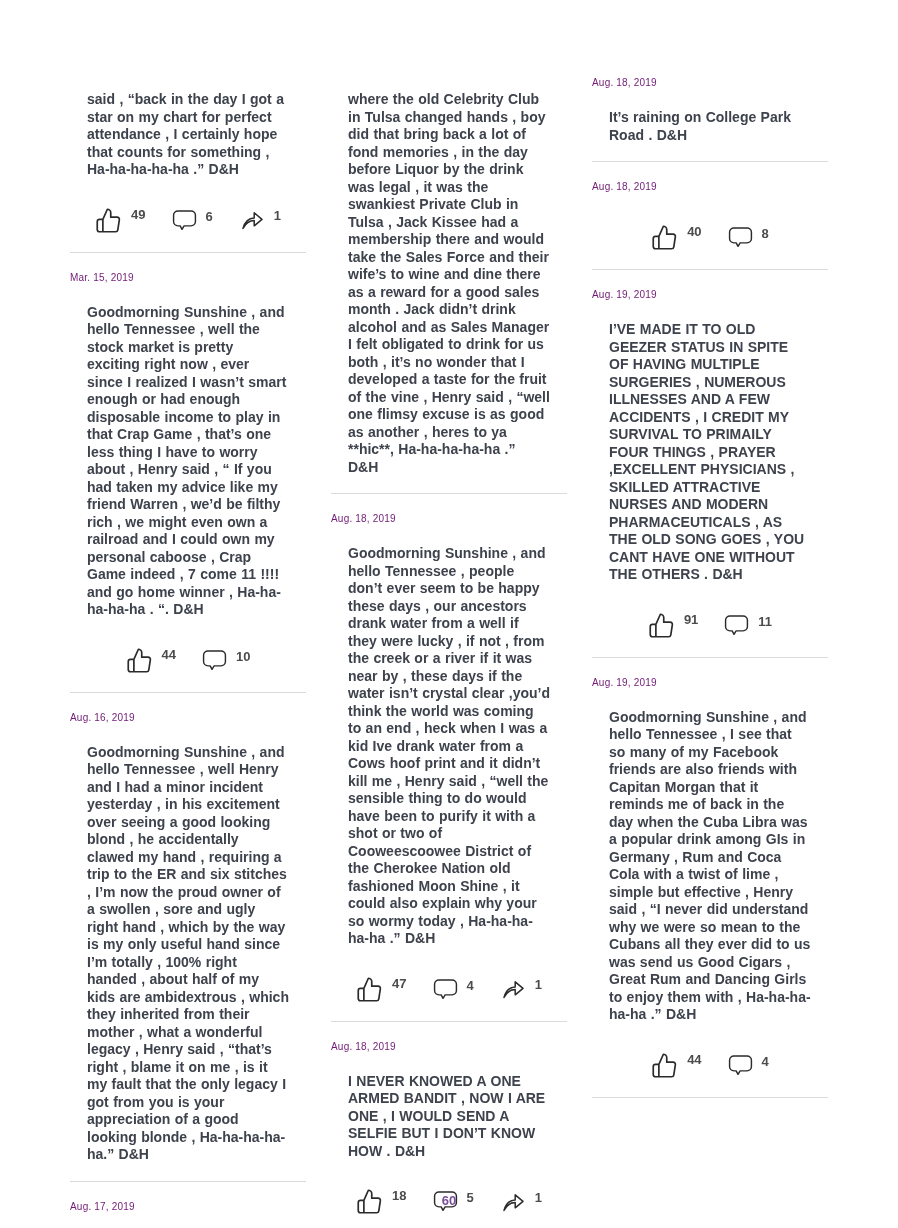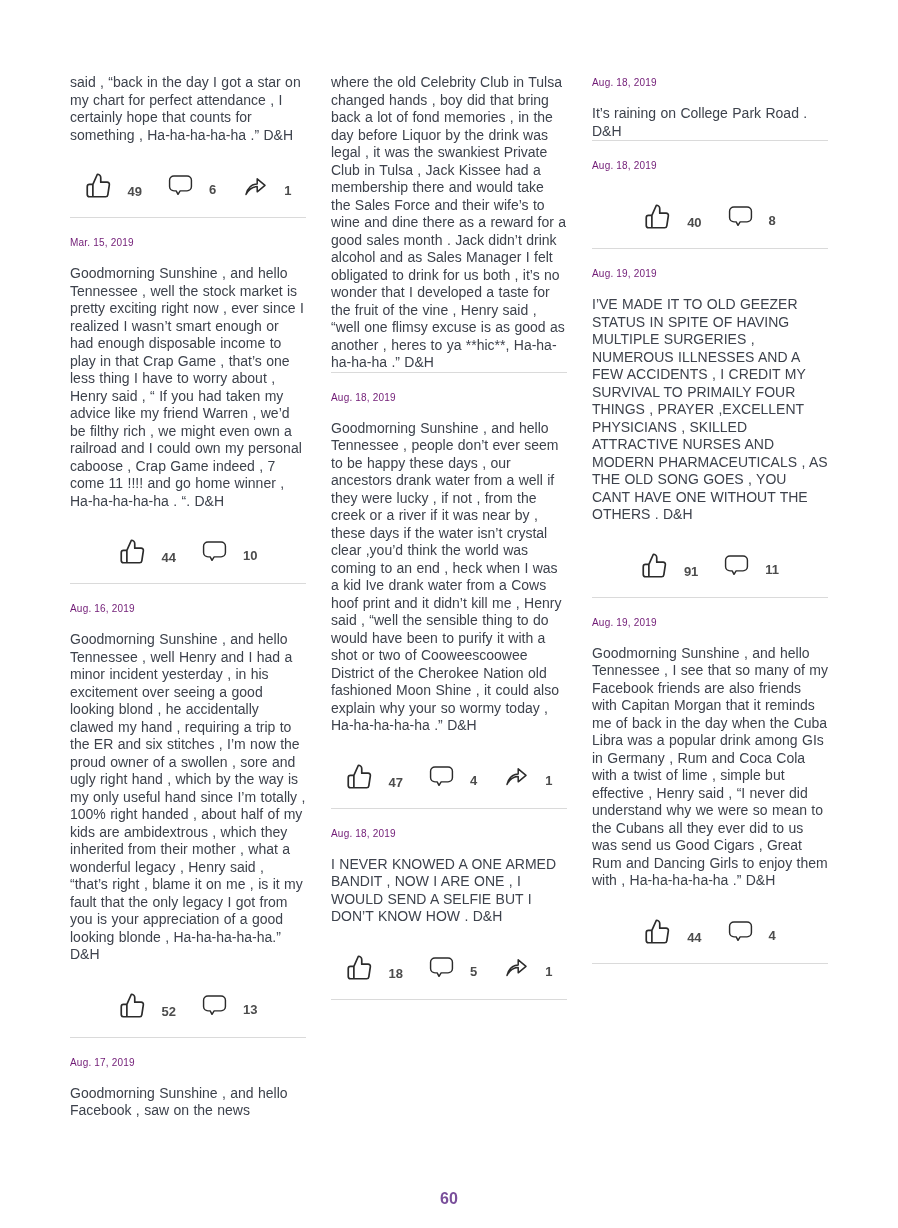--- a/index.html
+++ b/index.html
@@ -14,33 +14,33 @@
     grid-template-columns: 236px 236px 236px;
     column-gap: 25px;
   }
   .column { min-width: 0; }
   .post-date {
     font-size: 10px; font-weight: normal; color: #701a75;
     line-height: 18px; margin: 0 0 13px 0; letter-spacing: 0.2px;
   }
   .post-body {
     font-size: 14px; line-height: 17.5px; color: #3d424c;
-    margin: 0; word-spacing: 0.5px;
+    margin: 17px; word-spacing: 0.5px; font-weight: bold;
   }
   .engagement {
     display: flex; justify-content: center; align-items: center;
     gap: 26px; margin: 28px 0 18px 0;
   }
-  .stat { display: flex; align-items: flex-end; gap: 16px; }
+  .stat { display: flex; align-items: flex-start; gap: 9px; }
   .stat svg { display: block; stroke: #2b2b2b; fill: none; stroke-width: 1.5; }
   .count { font-size: 13px; font-weight: bold; color: #4c4c4c; }
   .divider { border: none; border-top: 1px solid #dadada; margin: 0 0 16px 0; }
   .page-number {
     position: absolute; left: 0; right: 0; bottom: 20px;
-    text-align: center; font-size: 16px; font-weight: bold;
+    text-align: center; font-size: 13px; font-weight: bold;
     color: #7a4f9b;
   }
 </style>
 </head>
 <body>
 
 <div class="page">
 
   <div class="column">
 
@@ -85,34 +85,20 @@
             </svg>
           <span class="count">10</span>
         </span>
       </div>
       <hr class="divider">
     </article>
 
     <article class="post">
       <h3 class="post-date">Aug. 16, 2019</h3>
       <p class="post-body">Goodmorning Sunshine , and hello Tennessee , well Henry and I had a minor incident yesterday , in his excitement over seeing a good looking blond , he accidentally clawed my hand , requiring a trip to the ER and six stitches , I’m now the proud owner of a swollen , sore and ugly right hand , which by the way is my only useful hand since I’m totally , 100% right handed , about half of my kids are ambidextrous , which they inherited from their mother , what a wonderful legacy , Henry said , “that’s right , blame it on me , is it my fault that the only legacy I got from you is your appreciation of a good looking blonde , Ha-ha-ha-ha-ha.” D&amp;H</p>
-      <div class="engagement">
-        <span class="stat">
-          <svg width="27" height="27" viewBox="0 0 24 24" stroke-linecap="round" stroke-linejoin="round">
-              <path d="M14 9V5a3 3 0 0 0-3-3l-4 9v11h11.28a2 2 0 0 0 2-1.7l1.38-9a2 2 0 0 0-2-2.3zM7 22H4a2 2 0 0 1-2-2v-7a2 2 0 0 1 2-2h3"></path>
-            </svg>
-          <span class="count">52</span>
-        </span>
-        <span class="stat">
-          <svg width="25" height="23" viewBox="0 0 26 24" stroke-linejoin="round">
-              <path d="M6.2 2h13.6c2.6 0 4.6 2 4.6 4.5v6.6c0 2.5-2 4.5-4.6 4.5h-7.2l-2.2 3.6-1.9-3.6H6.2c-2.6 0-4.6-2-4.6-4.5V6.5C1.6 4 3.6 2 6.2 2z"></path>
-            </svg>
-          <span class="count">13</span>
-        </span>
-      </div>
       <hr class="divider">
     </article>
 
     <article class="post">
       <h3 class="post-date">Aug. 17, 2019</h3>
       <p class="post-body">Goodmorning Sunshine , and hello Facebook , saw on the news</p>
     </article>
 
   </div>
 

